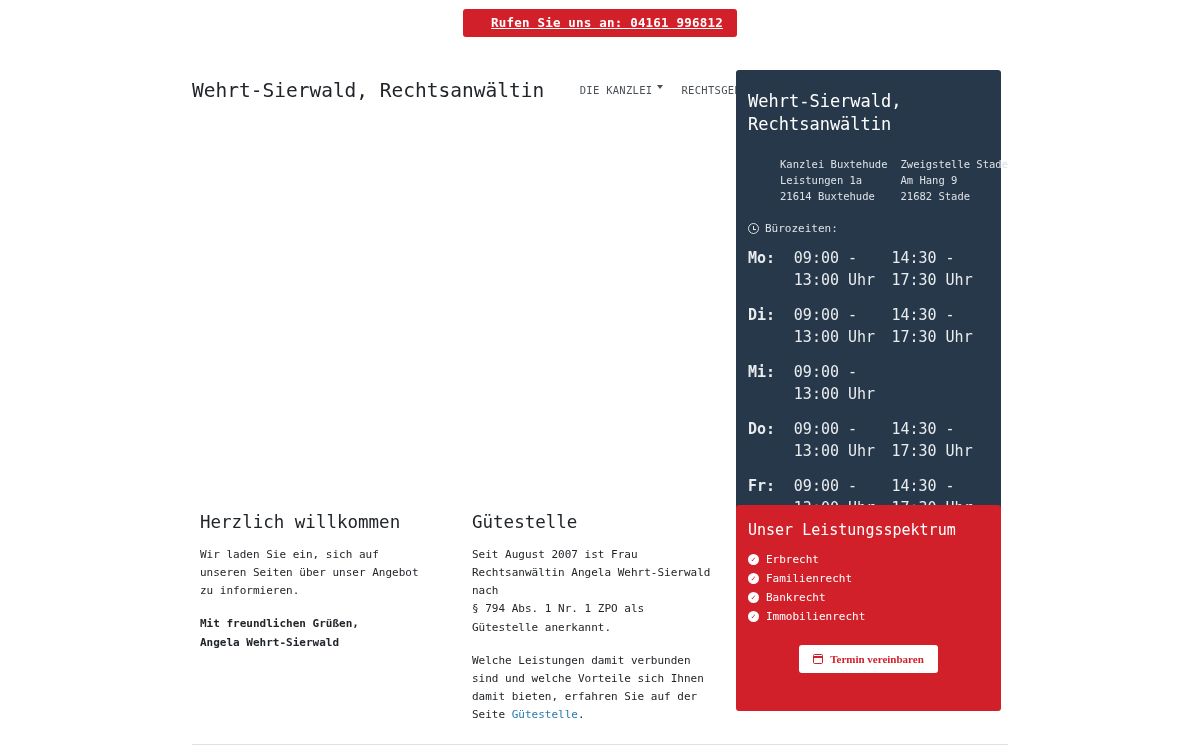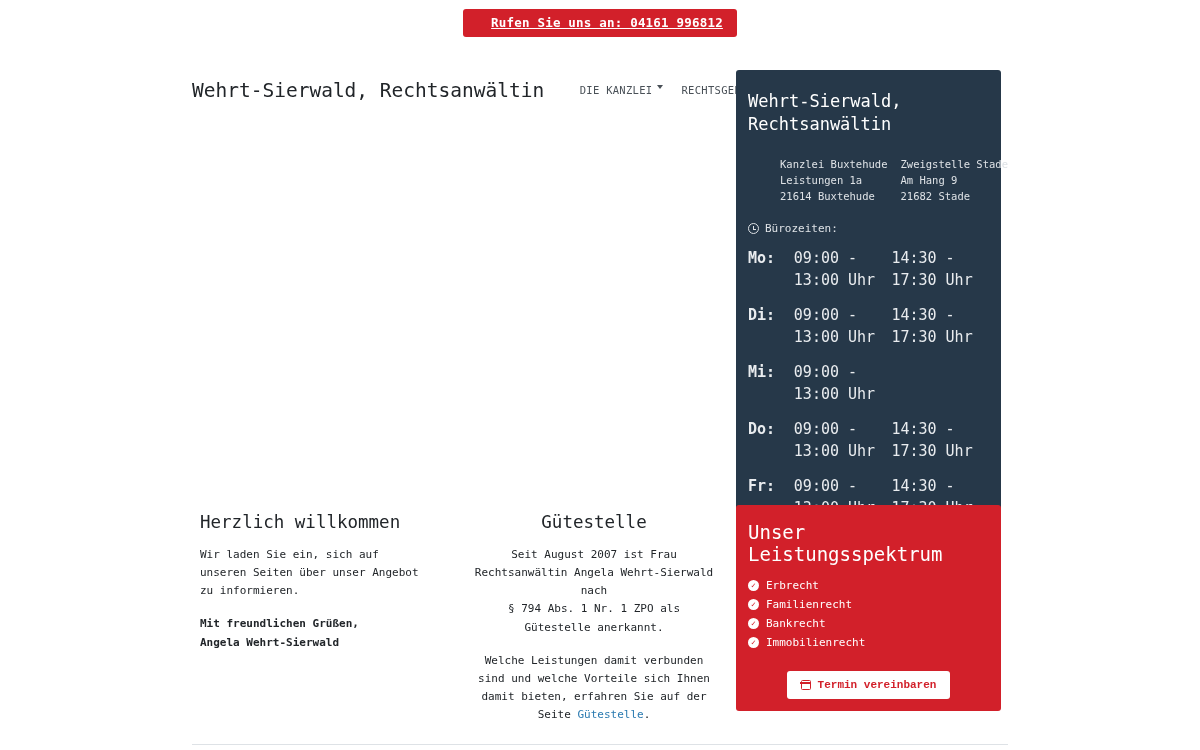--- a/index.html
+++ b/index.html
@@ -169,21 +169,20 @@
   
   .col-welcome {
     position: absolute;
     left: 200px; top: 512px;
     width: 228px;
   }
   .col-guete {
     position: absolute;
     left: 472px; top: 512px;
     width: 244px;
-    text-align: center;
   }
   .col-welcome h2, .col-guete h2 {
     margin: 0 0 14px 0;
     font-size: 17.5px;
     font-weight: normal;
     color: #212529;
   }
   .col-welcome p, .col-guete p {
     margin: 0 0 15px 0;
     font-size: 11px;
@@ -201,21 +200,21 @@
     left: 736px; top: 505px;
     width: 265px;
     height: 206px;
     background: #d2202a;
     color: #ffffff;
     border-radius: 3px;
     padding: 16px 12px 14px 12px;
   }
   .services-card h2 {
     margin: 0 0 12px 0;
-    font-size: 19px;
+    font-size: 15px;
     font-weight: normal;
     color: #ffffff;
   }
   ul.services {
     list-style: none;
     margin: 0; padding: 0;
     font-size: 11px;
     line-height: 1.55;
   }
   ul.services li {
@@ -245,21 +244,21 @@
     color: #d2202a;
     font-size: 11px;
     font-weight: bold;
     padding: 8px 14px;
     border-radius: 3px;
     border: none;
     display: inline-flex;
     align-items: center;
     gap: 7px;
     cursor: pointer;
-    font-family: Liberation Mono, monospace;
+    font-family: Liberation Serif, serif;
     white-space: nowrap;
   }
   .cal-icon {
     width: 10px; height: 10px;
     border: 1.4px solid #d2202a;
     border-radius: 1.5px;
     position: relative;
     display: inline-block;
     flex: none;
   }

